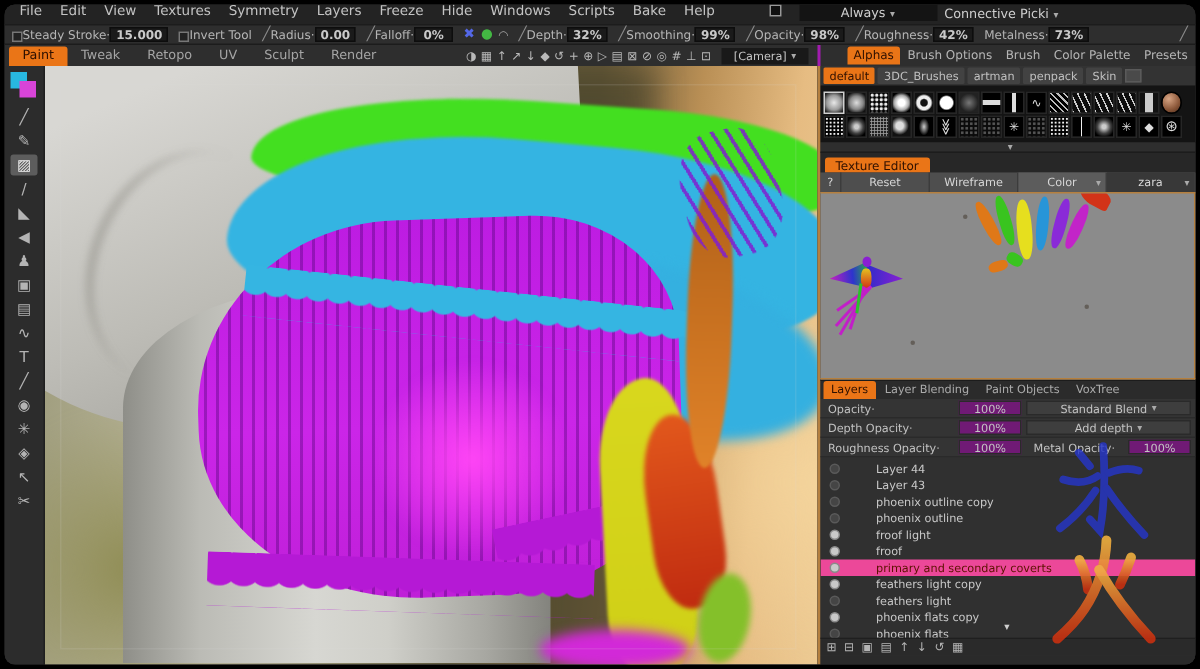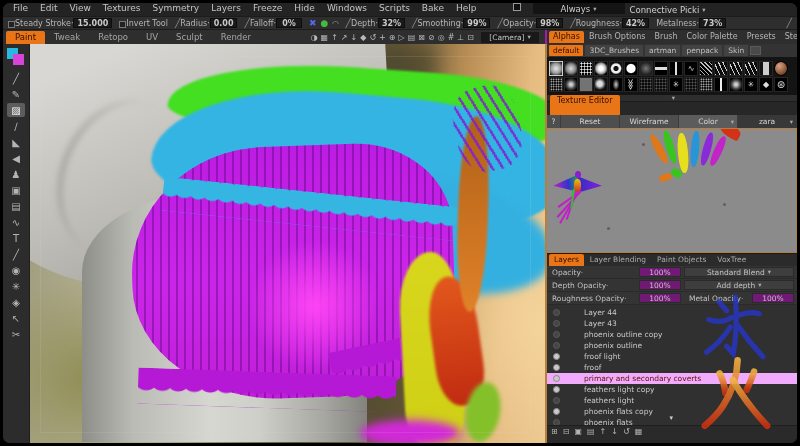--- a/index.html
+++ b/index.html
@@ -30,21 +30,21 @@
   .tb-endpen{margin-left:auto;color:#8d8d8d;font-size:9px}
 
   
   .tabsrow{height:15px;background:#2e2e2e;border-top:1px solid #1c1c1c;display:flex;flex:0 0 auto}
   .tabs-left{width:542px;display:flex;align-items:center;padding-left:3px}
   .ws-tab{font-size:8.5px;padding:1px 9px 2px;color:#a5a5a5}
   .ws-tab.active{background:#ea7517;color:#2e1000;border-radius:2px 2px 0 0}
   .nav-icons{margin-left:auto;display:flex;gap:3px;font-size:8px;color:#b9b9b9;align-items:center}
   .nav-ico{font-style:normal}
   .camera-dd{margin:0 6px 0 7px;background:#191919;min-width:58px;height:11px;display:flex;align-items:center;justify-content:center;font-size:7.5px;color:#c5c5c5;padding:0 3px}
-  .tabs-right{width:252px;display:flex;align-items:center;gap:1px;padding-left:2px;border-left:2px solid #a21caf}
+  .tabs-right{width:252px;display:flex;align-items:center;gap:1px;padding-left:18px;border-left:2px solid #a21caf}
   .r-tab{font-size:8px;padding:1px 4px 2px;color:#b5b5b5;white-space:nowrap}
   .r-tab.active{background:#ea7517;color:#2e1000;border-radius:2px 2px 0 0}
 
   
   .main{flex:1;display:flex;min-height:0}
 
   
   .rail{width:27px;background:#2c2c2c;border-right:1px solid #1f1f1f;display:flex;flex-direction:column;align-items:center;padding-top:4px;gap:2px;flex:0 0 auto}
   .swatches{position:relative;width:18px;height:18px;margin-bottom:3px}
   .sw-cyan{position:absolute;left:0;top:0;width:11px;height:11px;background:#28b8e0}
@@ -110,21 +110,21 @@
   .acell.blob{background:radial-gradient(circle at 40% 45%,#ddd 0 24%,#111 60%)}
   .acell.leaf{background:radial-gradient(ellipse 40% 62% at 50% 50%,#ccc,#000 72%)}
   .acell.chevrons::after{content:"⋙";color:#ddd;display:inline-block;transform:rotate(90deg)}
   .acell.grunge{background-image:radial-gradient(#555 .8px,rgba(0,0,0,0) 1.2px);background-size:3px 3px;background-color:#0a0a0a}
   .acell.splat::after{content:"✳";color:#ddd}
   .acell.vline{background:linear-gradient(90deg,#000 45%,#eee 45% 55%,#000 55%)}
   .acell.diamondA::after{content:"◆";color:#ddd}
   .acell.wheel::after{content:"⊛";color:#ddd;font-size:10px}
   .chevstrip{height:6px;display:flex;align-items:center;justify-content:center;background:#2e2e2e;flex:0 0 auto}
   .tetab-row{height:14px;background:#272727;display:flex;align-items:flex-end;padding-left:3px;border-top:1px solid #1c1c1c;flex:0 0 auto}
-  .tetab{background:#ea7517;color:#2e1000;font-size:8px;padding:1px 7px 10px;border-radius:2px 2px 0 0}
+  .tetab{background:#ea7517;color:#2e1000;font-size:8px;padding:1px 7px 0;border-radius:2px 2px 0 0}
   .tebar{height:13px;display:flex;background:#4e4e4e;align-items:center;font-size:7.5px;color:#d6d6d6;flex:0 0 auto}
   .teseg{flex:1;height:100%;display:flex;align-items:center;justify-content:center;border-right:1px solid #3c3c3c;position:relative}
   .teseg.q{flex:0 0 14px}
   .teseg.color{background:#5c5c5c}
   .teseg.zara{background:#383838}
   .teseg .chev{position:absolute;right:3px;margin:0}
   .uvcanvas{height:125px;background:#8b8b8b;position:relative;border:1px solid #b5803f;border-left:none;overflow:hidden;flex:0 0 auto}
   .uvcanvas div{position:absolute}
   .uvs{border-radius:45%}
   .uv-orange{left:108px;top:4px;width:8px;height:32px;background:#df7818;transform:rotate(-28deg)}
@@ -154,21 +154,21 @@
   .ltab{font-size:7.5px;padding:1px 5px 2px;color:#ababab;white-space:nowrap}
   .ltab.active{background:#ea7517;color:#2e1000;border-radius:2px 2px 0 0}
   .props{background:#343434;flex:0 0 auto}
   .prow{height:13px;display:flex;align-items:center;border-bottom:1px solid #2a2a2a;font-size:7.5px;color:#c2c2c2}
   .plab{width:92px;padding-left:5px;white-space:nowrap}
   .plab2{flex:1;padding-left:5px;white-space:nowrap}
   .pbox{width:42px;height:10px;background:#701a75;border:1px solid #2a2a2a;display:flex;align-items:center;justify-content:center;margin-right:3px;flex:0 0 auto}
   .pdrop{flex:1;height:10px;background:#3e3e3e;border:1px solid #2a2a2a;display:flex;align-items:center;justify-content:center;position:relative;margin-right:3px}
   .llist{flex:1;position:relative;background:#303030;overflow:hidden;padding-top:2px}
   .lrow{height:11px;display:flex;align-items:center;font-size:7.5px;color:#c8c8c8}
-  .lrow.selected{background:#f0abfc;color:#5c1300}
+  .lrow.selected{background:#ec4899;color:#5c1300}
   .leye{width:7px;height:7px;border-radius:50%;background:#454545;border:1px solid #5a5a5a;margin-left:6px;flex:0 0 auto}
   .leye.on{background:#c9c9c9;border-color:#8a8a8a}
   .lname{margin-left:24px;white-space:nowrap}
   .lchev{position:absolute;bottom:3px;left:49%;color:#cfcfcf;font-size:7px}
   .licons{height:12px;background:#2a2a2a;display:flex;align-items:center;gap:5px;padding-left:4px;font-size:8px;color:#b5b5b5;border-top:1px solid #1f1f1f;flex:0 0 auto}
   .rfiller{height:6px;background:#2a2a2a;flex:0 0 auto}
   .wm-ice{position:absolute;right:26px;top:242px;width:74px;height:88px;opacity:.82;pointer-events:none}
   .wm-fire{position:absolute;right:20px;top:306px;width:82px;height:86px;opacity:.9;pointer-events:none}
 </style>
 </head>

